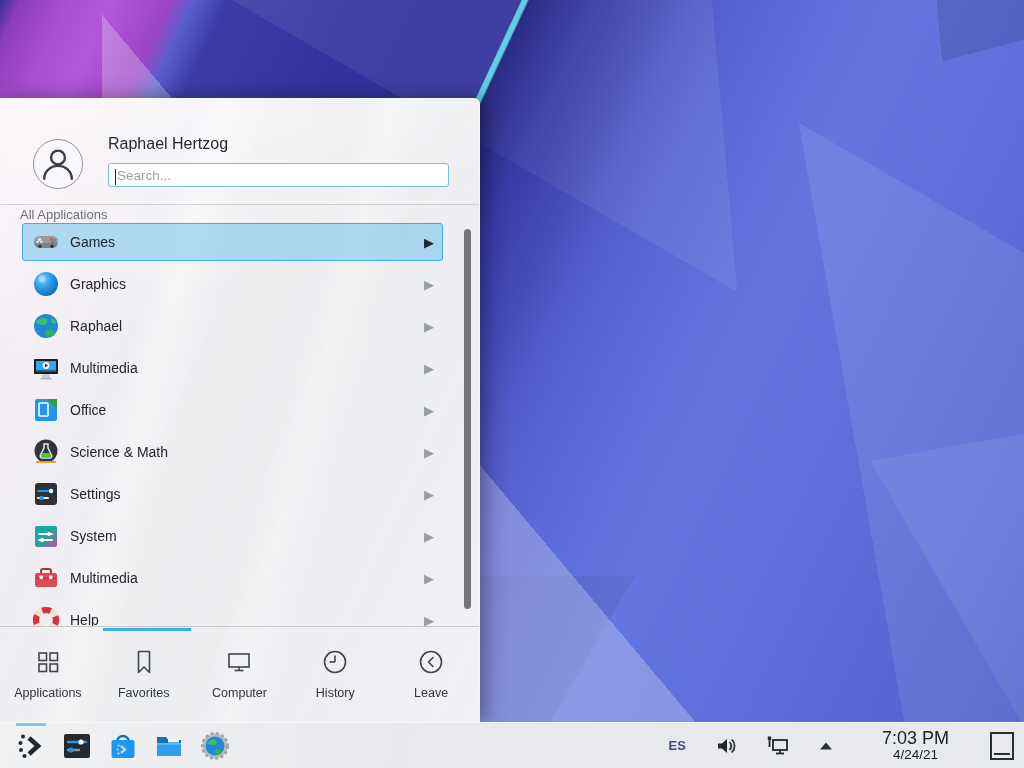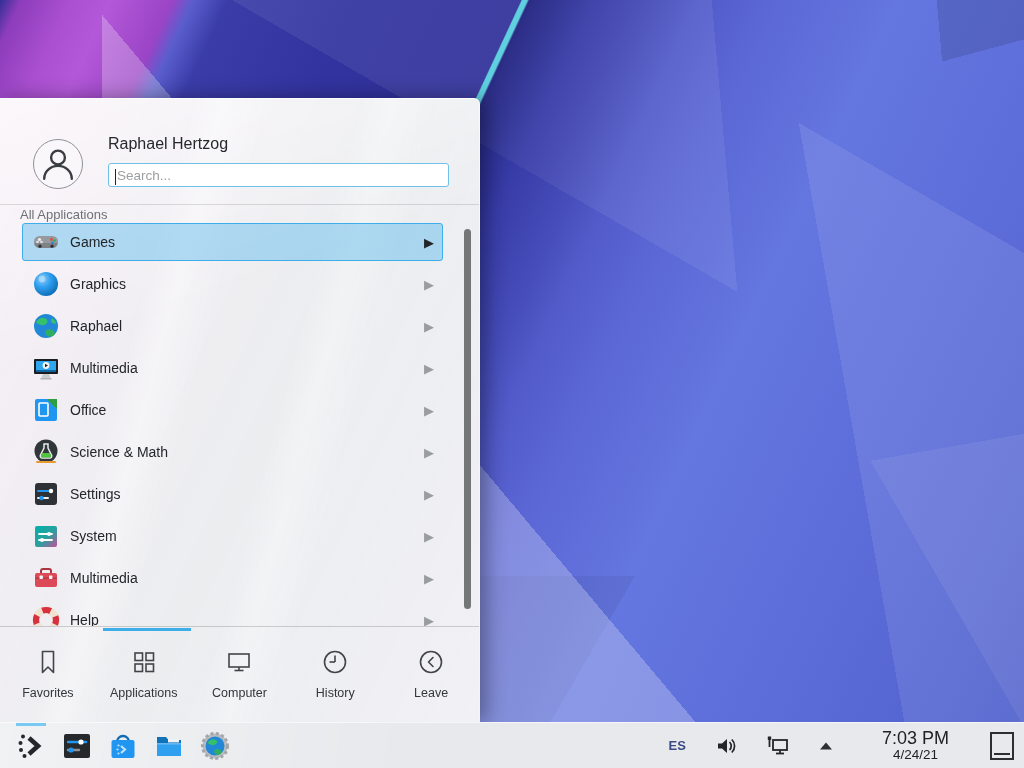--- a/index.html
+++ b/index.html
@@ -278,32 +278,32 @@
     </div>
 
     <div class="scrollbar-thumb"></div>
 
     <div class="tab-divider"></div>
     <div class="tab-indicator"></div>
 
     <div class="tab-bar">
       <div class="tab">
         <svg class="tab-icon" viewBox="0 0 30 30">
-          <path d="M9.5 4.5 h11 v21 l-5.5 -5.5 l-5.5 5.5 z" fill="none" stroke="#41454a" stroke-width="1.6" stroke-linejoin="round"></path>
-        </svg>
-        <span class="tab-label">Favorites</span>
-      </div>
-      <div class="tab">
-        <svg class="tab-icon" viewBox="0 0 30 30">
           <rect x="6" y="6" width="7.5" height="7.5" fill="none" stroke="#41454a" stroke-width="1.6"></rect>
           <rect x="17" y="6" width="7.5" height="7.5" fill="none" stroke="#41454a" stroke-width="1.6"></rect>
           <rect x="6" y="17" width="7.5" height="7.5" fill="none" stroke="#41454a" stroke-width="1.6"></rect>
           <rect x="17" y="17" width="7.5" height="7.5" fill="none" stroke="#41454a" stroke-width="1.6"></rect>
         </svg>
         <span class="tab-label">Applications</span>
+      </div>
+      <div class="tab">
+        <svg class="tab-icon" viewBox="0 0 30 30">
+          <path d="M9.5 4.5 h11 v21 l-5.5 -5.5 l-5.5 5.5 z" fill="none" stroke="#41454a" stroke-width="1.6" stroke-linejoin="round"></path>
+        </svg>
+        <span class="tab-label">Favorites</span>
       </div>
       <div class="tab">
         <svg class="tab-icon" viewBox="0 0 30 30">
           <rect x="5" y="7" width="20" height="13" fill="none" stroke="#41454a" stroke-width="1.6"></rect>
           <line x1="15" y1="20" x2="15" y2="23" stroke="#41454a" stroke-width="1.6"></line>
           <line x1="10.5" y1="23.5" x2="19.5" y2="23.5" stroke="#41454a" stroke-width="1.6"></line>
         </svg>
         <span class="tab-label">Computer</span>
       </div>
       <div class="tab">

